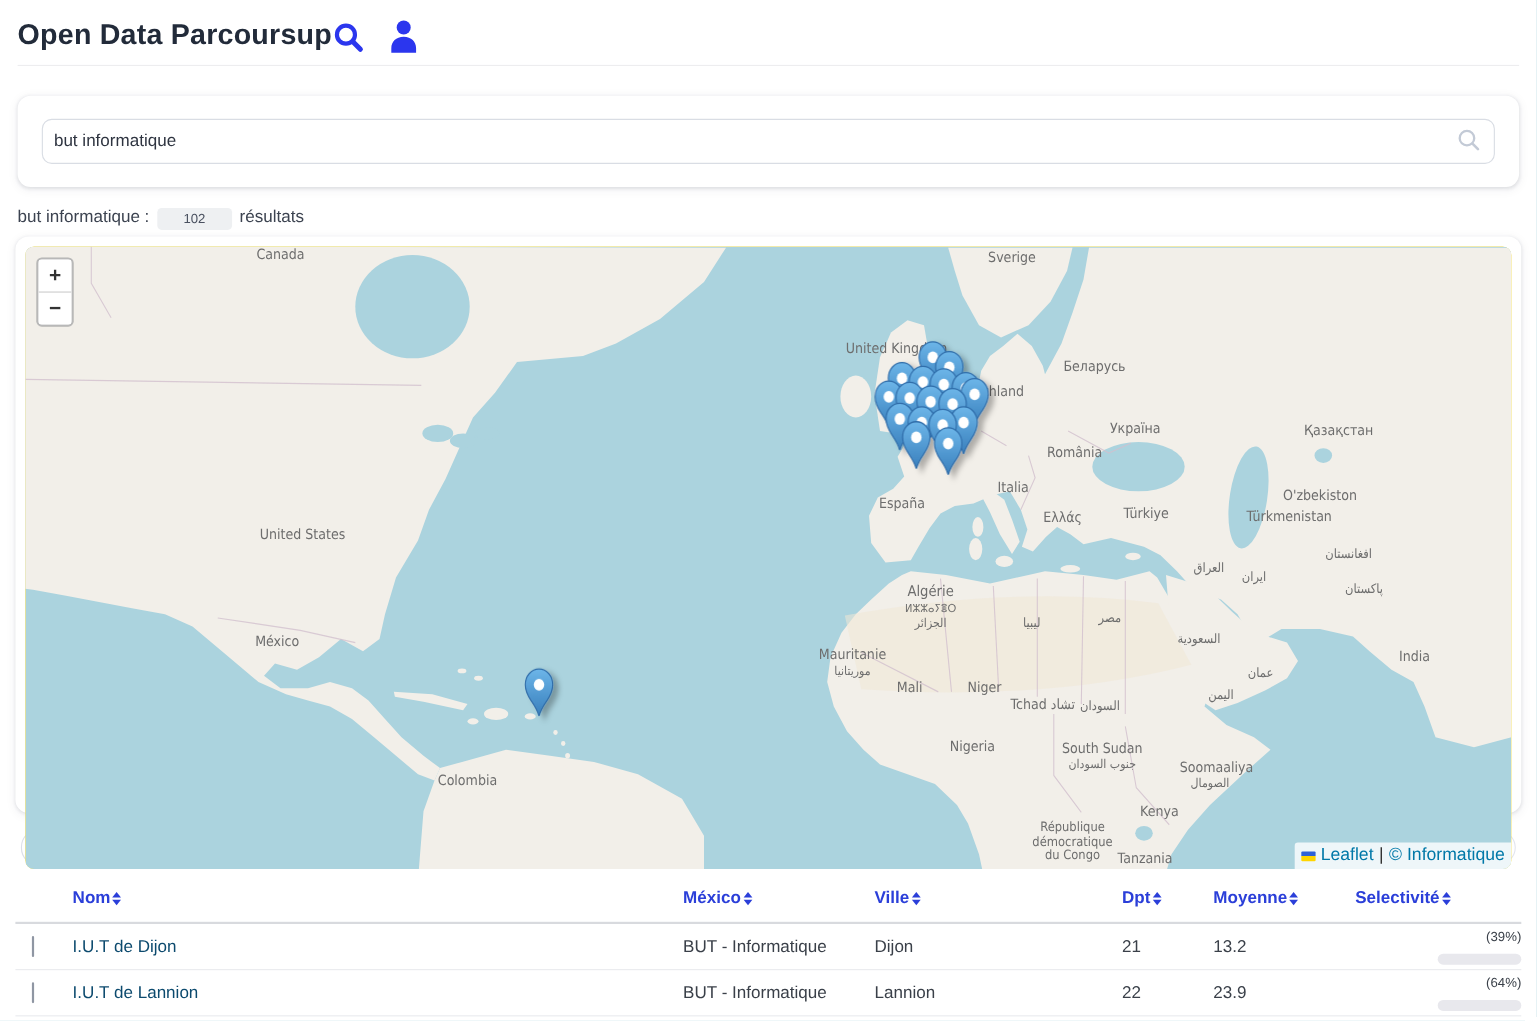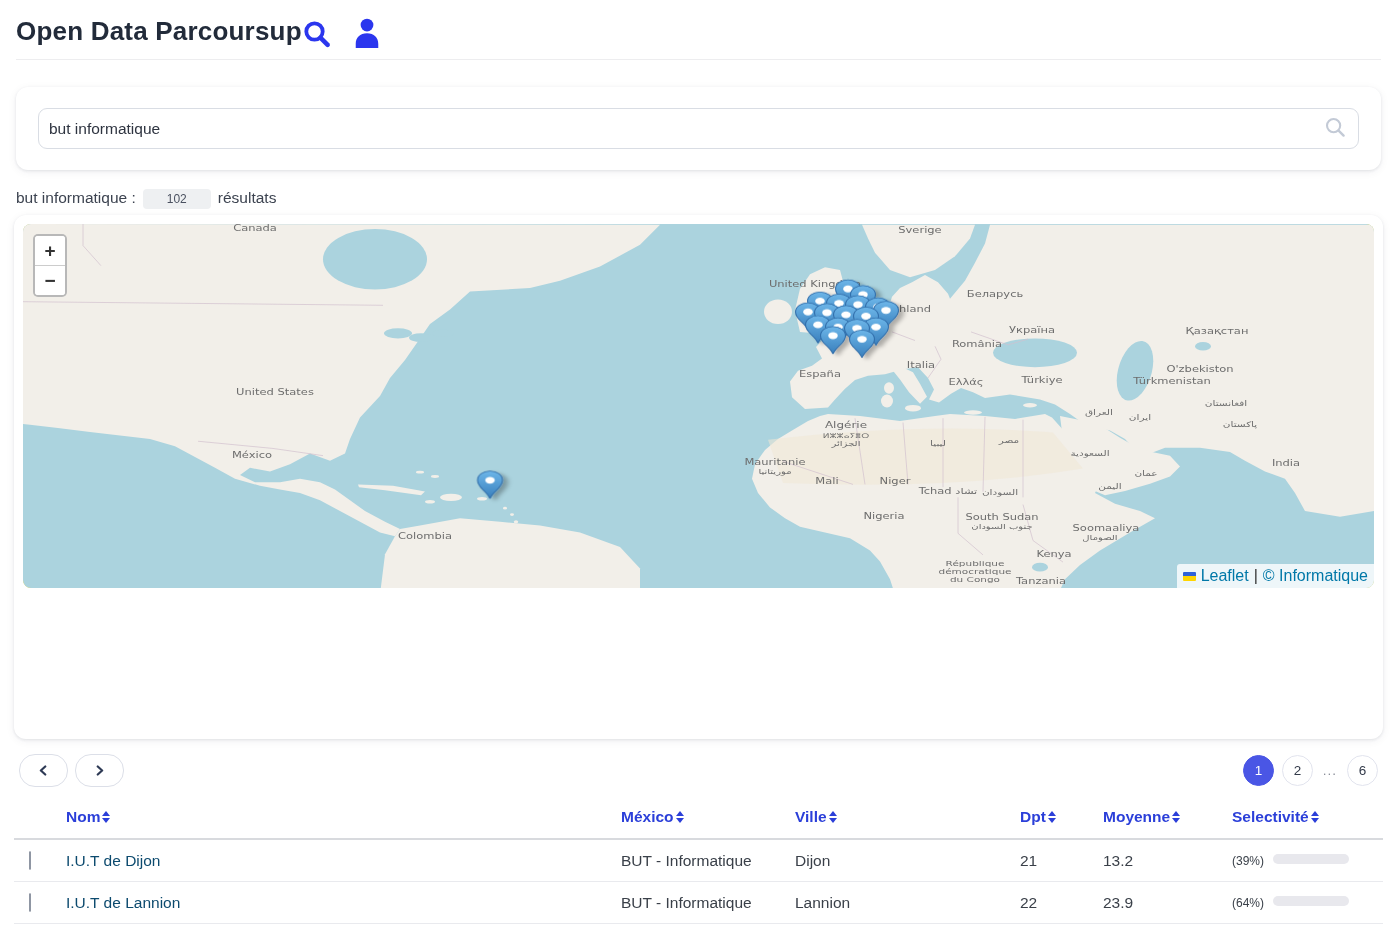--- a/index.html
+++ b/index.html
@@ -17,21 +17,21 @@
   .search-wrap{position:relative;}
   .search-input{width:100%;box-sizing:border-box;height:41px;border:1px solid #d9dde4;border-radius:9px;padding:0 44px 0 10px;font-size:15.5px;color:#2e3440;outline:none;font-family:"Liberation Sans",sans-serif;background:#fff;}
   .input-search-icon{position:absolute;right:13px;top:9px;}
 
   
   .results{margin:19px 16px 6px;font-size:15.5px;color:#3c4350;display:flex;gap:7px;}
   .count-badge{background:#eef0f2;border-radius:4px;padding:3px 24px;font-size:12px;color:#4a5160;}
 
   
   .map-card{margin:0 14px;background:#fff;border-radius:12px;box-shadow:0 1px 3px rgba(30,35,60,.10),0 2px 10px rgba(30,35,60,.06);padding:9px;height:506px;box-sizing:content-box;}
-  .map{position:relative;height:364px;border-radius:8px;overflow:hidden;background:#fde047;cursor:grab;}
+  .map{position:relative;height:566px;border-radius:8px;overflow:hidden;background:#fde047;cursor:grab;}
   .mapsvg{display:block;width:100%;height:100%;}
   .leaflet-zoom{position:absolute;left:10px;top:10px;width:30px;background:#fff;border:2px solid rgba(0,0,0,.28);border-radius:5px;z-index:5;overflow:hidden;}
   .zoom-btn{display:block;width:100%;height:29px;text-align:center;font-size:19px;font-weight:bold;color:#333;line-height:29px;cursor:pointer;background:#fff;user-select:none;}
   .zoom-btn + .zoom-btn{border-top:1px solid #ccc;}
   .attribution{position:absolute;right:0;bottom:0;background:rgba(255,255,255,.8);font-size:16px;padding:3px 6px;color:#333;display:flex;gap:5px;align-items:center;z-index:5;border-top-left-radius:3px;}
   .attribution .lnk{color:#0078A8;text-decoration:none;cursor:pointer;}
   .ua-flag{width:13px;height:9px;display:inline-block;background:linear-gradient(#2e62d9 50%,#ffd500 50%);border-radius:1px;}
 
   
   .pager{display:flex;justify-content:space-between;align-items:center;margin:15px 19px 8px;}
@@ -47,21 +47,21 @@
   .trow{display:grid;grid-template-columns:52px 555px 174px 225px 83px 129px auto;align-items:center;min-height:41px;border-bottom:1px solid #e9eaee;}
   .trow.thead{border-bottom:2px solid #d8dade;min-height:43px;}
   .hcell{color:#2b3fd9;font-weight:bold;font-size:15.5px;display:flex;align-items:center;gap:2px;cursor:pointer;}
   .sort{display:inline-flex;flex-direction:column;gap:2px;}
   .sort i{display:block;width:0;height:0;border-left:4.5px solid transparent;border-right:4.5px solid transparent;}
   .sort .up{border-bottom:5.5px solid #2b3fd9;}
   .sort .down{border-top:5.5px solid #2b3fd9;}
   .cell{font-size:15.5px;color:#3a4049;}
   .cell.link{color:#0c4a6e;cursor:pointer;}
   .cb{width:15px;height:15px;border:1.5px solid #8f96a3;border-radius:3px;margin-left:15px;background:#fff;cursor:pointer;}
-  .selcell{display:flex;align-items:flex-start;gap:9px;}
+  .selcell{display:flex;align-items:flex-end;gap:9px;flex-direction:column;}
   .selpct{font-size:12px;color:#3a4049;}
   .bar{width:76px;height:10px;border-radius:5px;background:#e8e8ed;overflow:hidden;}
   .bar .fill{height:100%;border-radius:5px;}
 </style>
 </head>
 <body>
 
 <div class="topbar">
   <div class="app-title">Open Data Parcoursup</div>
   <div class="top-icons">

